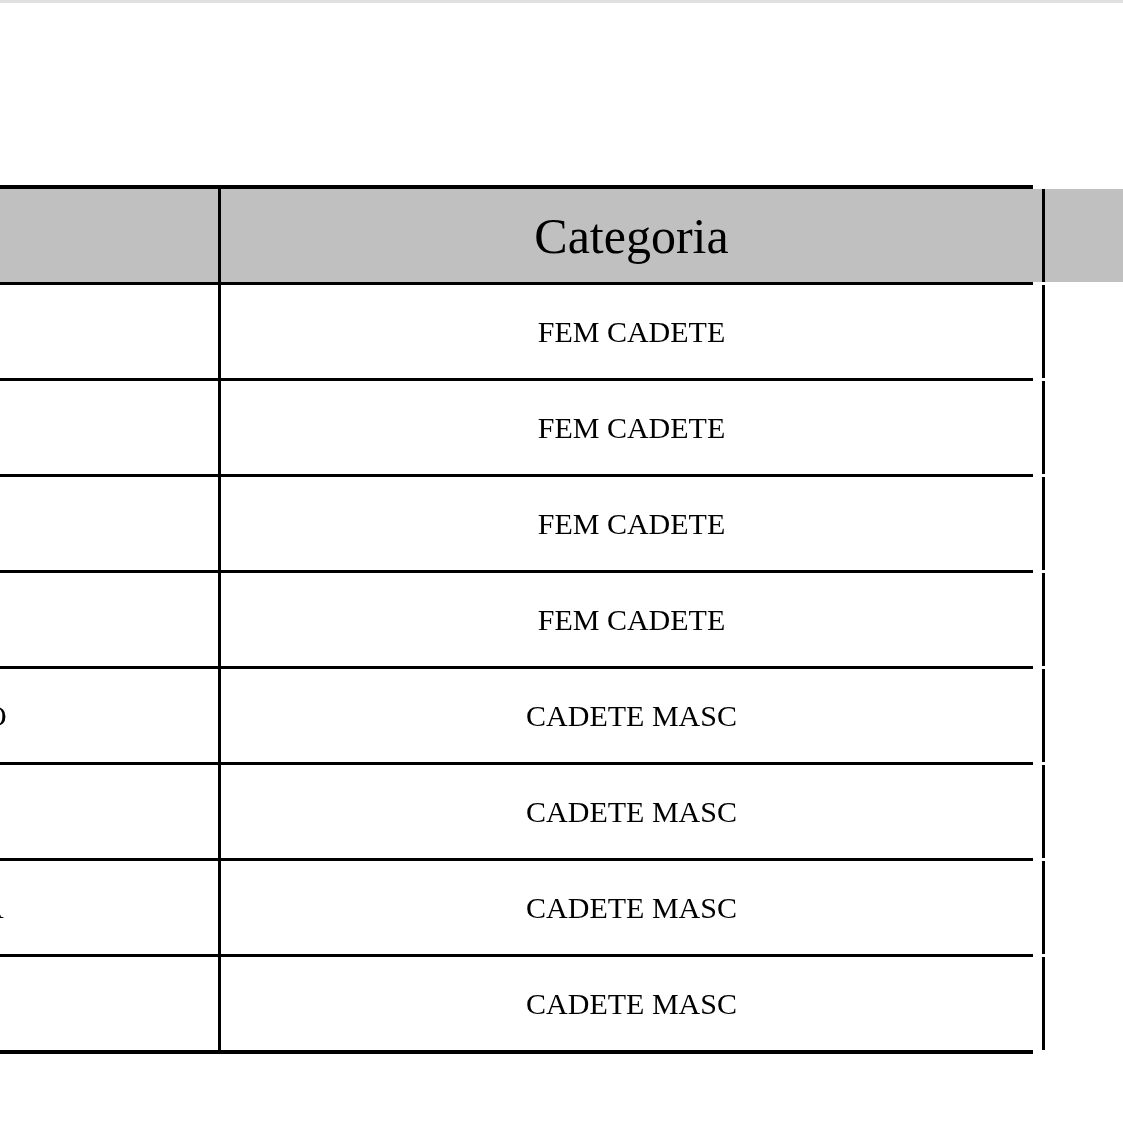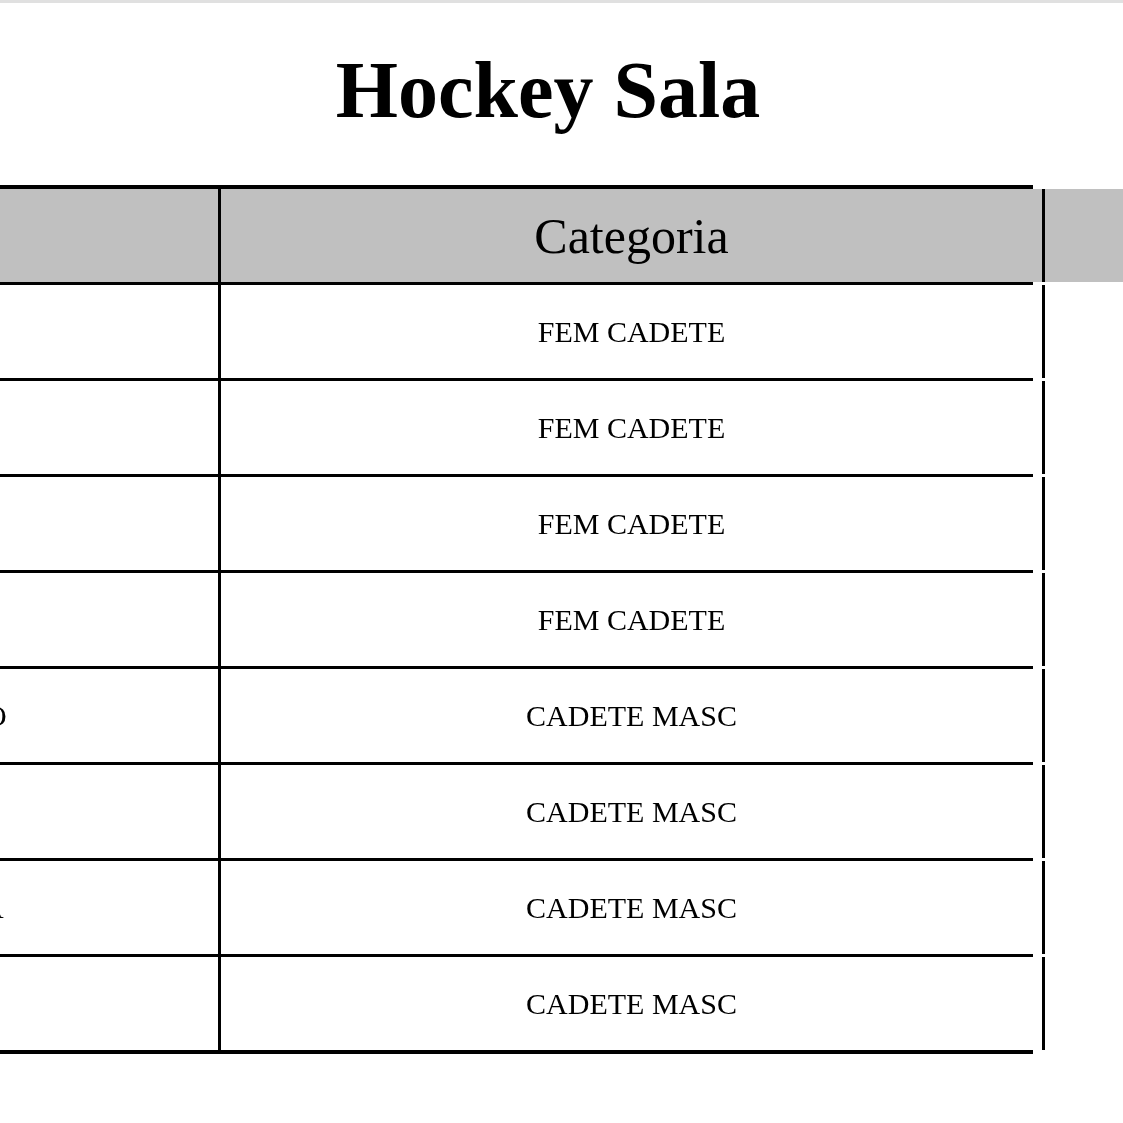--- a/index.html
+++ b/index.html
@@ -81,21 +81,20 @@
   .pos-o { left: -15px; }
   .pos-a { left: -18px; }
 </style>
 </head>
 <body>
 
 <div class="screen">
 
   <div class="top-rule"></div>
 
-  <div class="doc-title">Hockey Sala</div>
 
   <div class="data-table">
 
     <div class="t-row header">
       <div class="cell c1">
         <span></span>
       </div>
       <div class="cell c2">
         <span>Categoria</span>
       </div>

